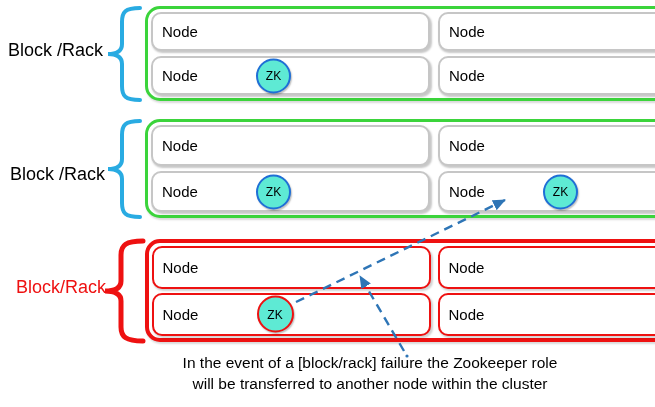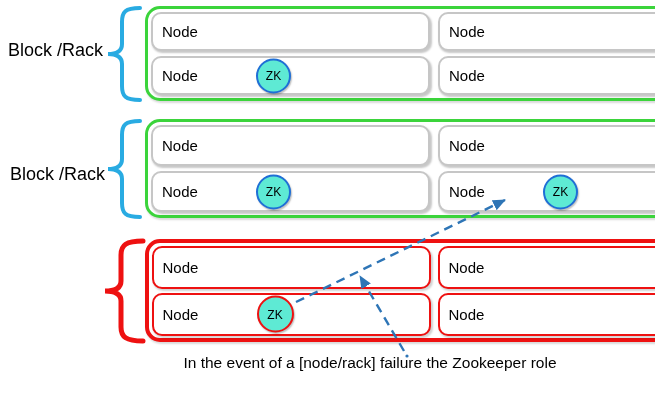--- a/index.html
+++ b/index.html
@@ -44,20 +44,21 @@
 
   .overlay { position:absolute; left:0; top:0; width:655px; height:407px; pointer-events:none; }
 </style>
 </head>
 <body>
 
 <div class="canvas">
 
   <div class="rack-label" style="left:8px; top:40px;">Block /Rack</div>
   <div class="rack-label" style="left:10px; top:164px;">Block /Rack</div>
+  <div class="rack-label red-text" style="left:16px; top:277px;">Block/Rack</div>
 
   <div class="block green-block" style="top:6px; height:95px;">
     <div class="node">
       <span>Node</span>
     </div>
     <div class="node">
       <span>Node</span>
     </div>
     <div class="node">
       <span>Node</span>
@@ -120,16 +121,17 @@
     <path d="M 140 121 C 125 121 122 125 122 135 L 122 159 C 122 165 118 169 108 169 C 118 169 122 173 122 179 L 122 203 C 122 213 125 217 140 217" fill="none" stroke="#29abe2" stroke-width="4" stroke-linecap="round"></path>
     <path d="M 143 241 C 126 241 121 245 121 255 L 121 281 C 121 287 117 291 105 291 C 117 291 121 295 121 301 L 121 327 C 121 337 126 341 143 341" fill="none" stroke="#ee1111" stroke-width="5" stroke-linecap="round"></path>
 
     <path d="M 296 302 L 505 200" fill="none" stroke="#2e75b6" stroke-width="2.4" stroke-dasharray="9 6" marker-end="url(#arrBlue)"></path>
 
     <path d="M 404 351 L 360 276" fill="none" stroke="#2e75b6" stroke-width="2.4" stroke-dasharray="9 6" marker-end="url(#arrBlue)"></path>
     <circle cx="407" cy="356" r="1.6" fill="#2e75b6"></circle>
   </svg>
 
   <div class="caption">
-    <div>In the event of a [node/rack] failure the Zookeeper role</div>
+    <div>In the event of a [block/rack] failure the Zookeeper role</div>
+    <div>will be transferred to another node within the cluster</div>
   </div>
 
 </div>
 
 </body></html>

